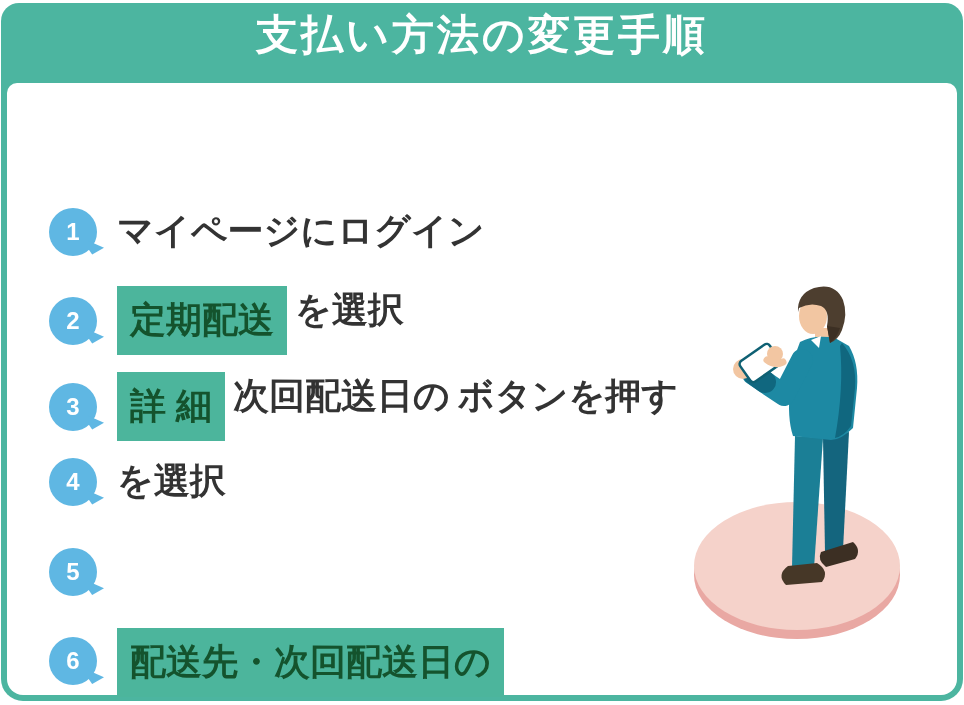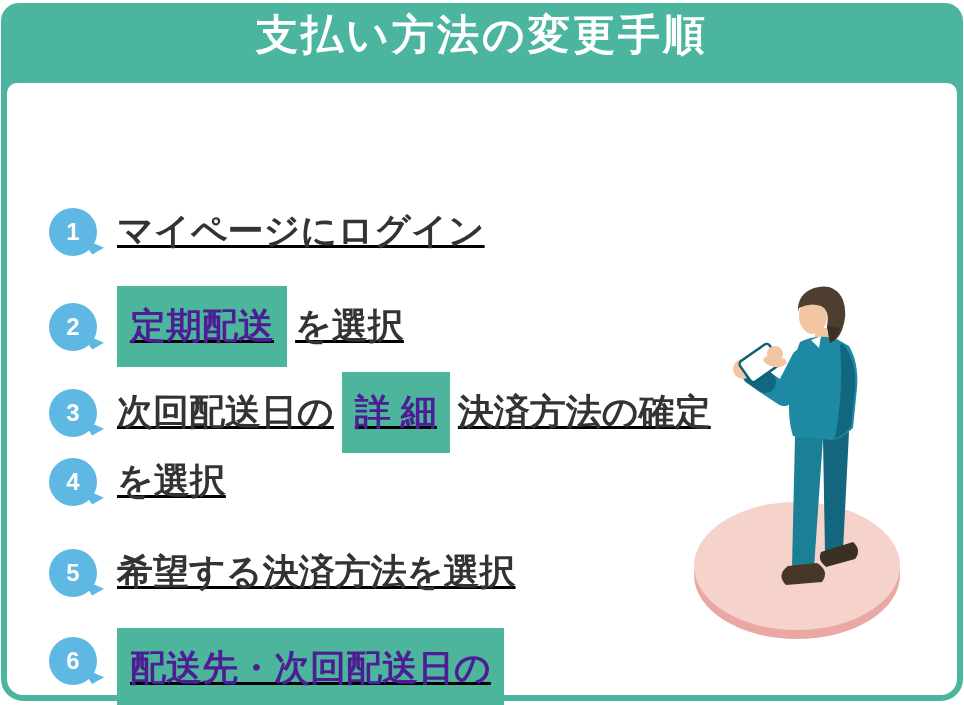--- a/index.html
+++ b/index.html
@@ -12,23 +12,23 @@
   .header h1{margin:0;color:#ffffff;font-size:42px;font-weight:700;letter-spacing:3px;}
   .content{position:absolute;left:6px;top:80px;right:6px;bottom:6px;
            background:#ffffff;border-radius:10px 10px 16px 16px;}
   .row{position:absolute;left:42px;display:flex;align-items:center;gap:20px;}
   .badge{position:relative;width:48px;height:48px;border-radius:50%;
          background:#5FB7E3;color:#ffffff;font-size:24px;font-weight:700;
          display:flex;align-items:center;justify-content:center;flex:0 0 48px;}
   .badge::after{content:"";position:absolute;right:-7px;bottom:1px;width:16px;height:15px;
          background:#5FB7E3;clip-path:polygon(0 8%,100% 55%,26% 100%,0 60%);
          border-radius:2px;}
-  .segs{display:flex;align-items:center;gap:8px;text-decoration:underline;}
+  .segs{display:flex;gap:8px;}
   .seg{color:#333333;font-size:36px;font-weight:700;white-space:nowrap;}
-  .seg.hl{background:#4CB59C;color:#4c1d95;padding:16px 13px;}
+  .seg.hl{background:#4CB59C;color:#14532d;padding:10px 13px;}
   .col{display:flex;flex-direction:column;align-items:flex-start;}
   .line2{color:#333333;font-size:36px;font-weight:700;margin-top:5px;white-space:nowrap;}
   .r1{top:124px;} .r2{top:203px;} .r3{top:289px;} .r4{top:374px;} .r5{top:465px;}
   .r6{top:545px;align-items:flex-start;}
   .r6 .badge{margin-top:9px;}
   .illustration{position:absolute;left:674px;top:185px;width:250px;height:400px;}
 </style>
 </head>
 <body>
 
@@ -57,41 +57,38 @@
         <span class="seg hl">定期配送</span>
         <span class="seg">を選択</span>
       </div>
     </div>
 
     <div class="row r3">
       <div class="badge">
         <span>3</span>
       </div>
       <div class="segs">
+        <span class="seg hl">詳 細</span>
         <span class="seg">次回配送日の</span>
-        <span class="seg hl">詳 細</span>
-        <span class="seg">決済方法の確定</span>
+        <span class="seg">ボタンを押す</span>
       </div>
     </div>
 
     <div class="row r4">
       <div class="badge">
         <span>4</span>
       </div>
       <div class="segs">
         <span class="seg">を選択</span>
       </div>
     </div>
 
     <div class="row r5">
       <div class="badge">
         <span>5</span>
-      </div>
-      <div class="segs">
-        <span class="seg">希望する決済方法を選択</span>
       </div>
     </div>
 
     <div class="row r6">
       <div class="badge">
         <span>6</span>
       </div>
       <div class="col">
         <div class="segs">
           <span class="seg hl">配送先・次回配送日の</span>

